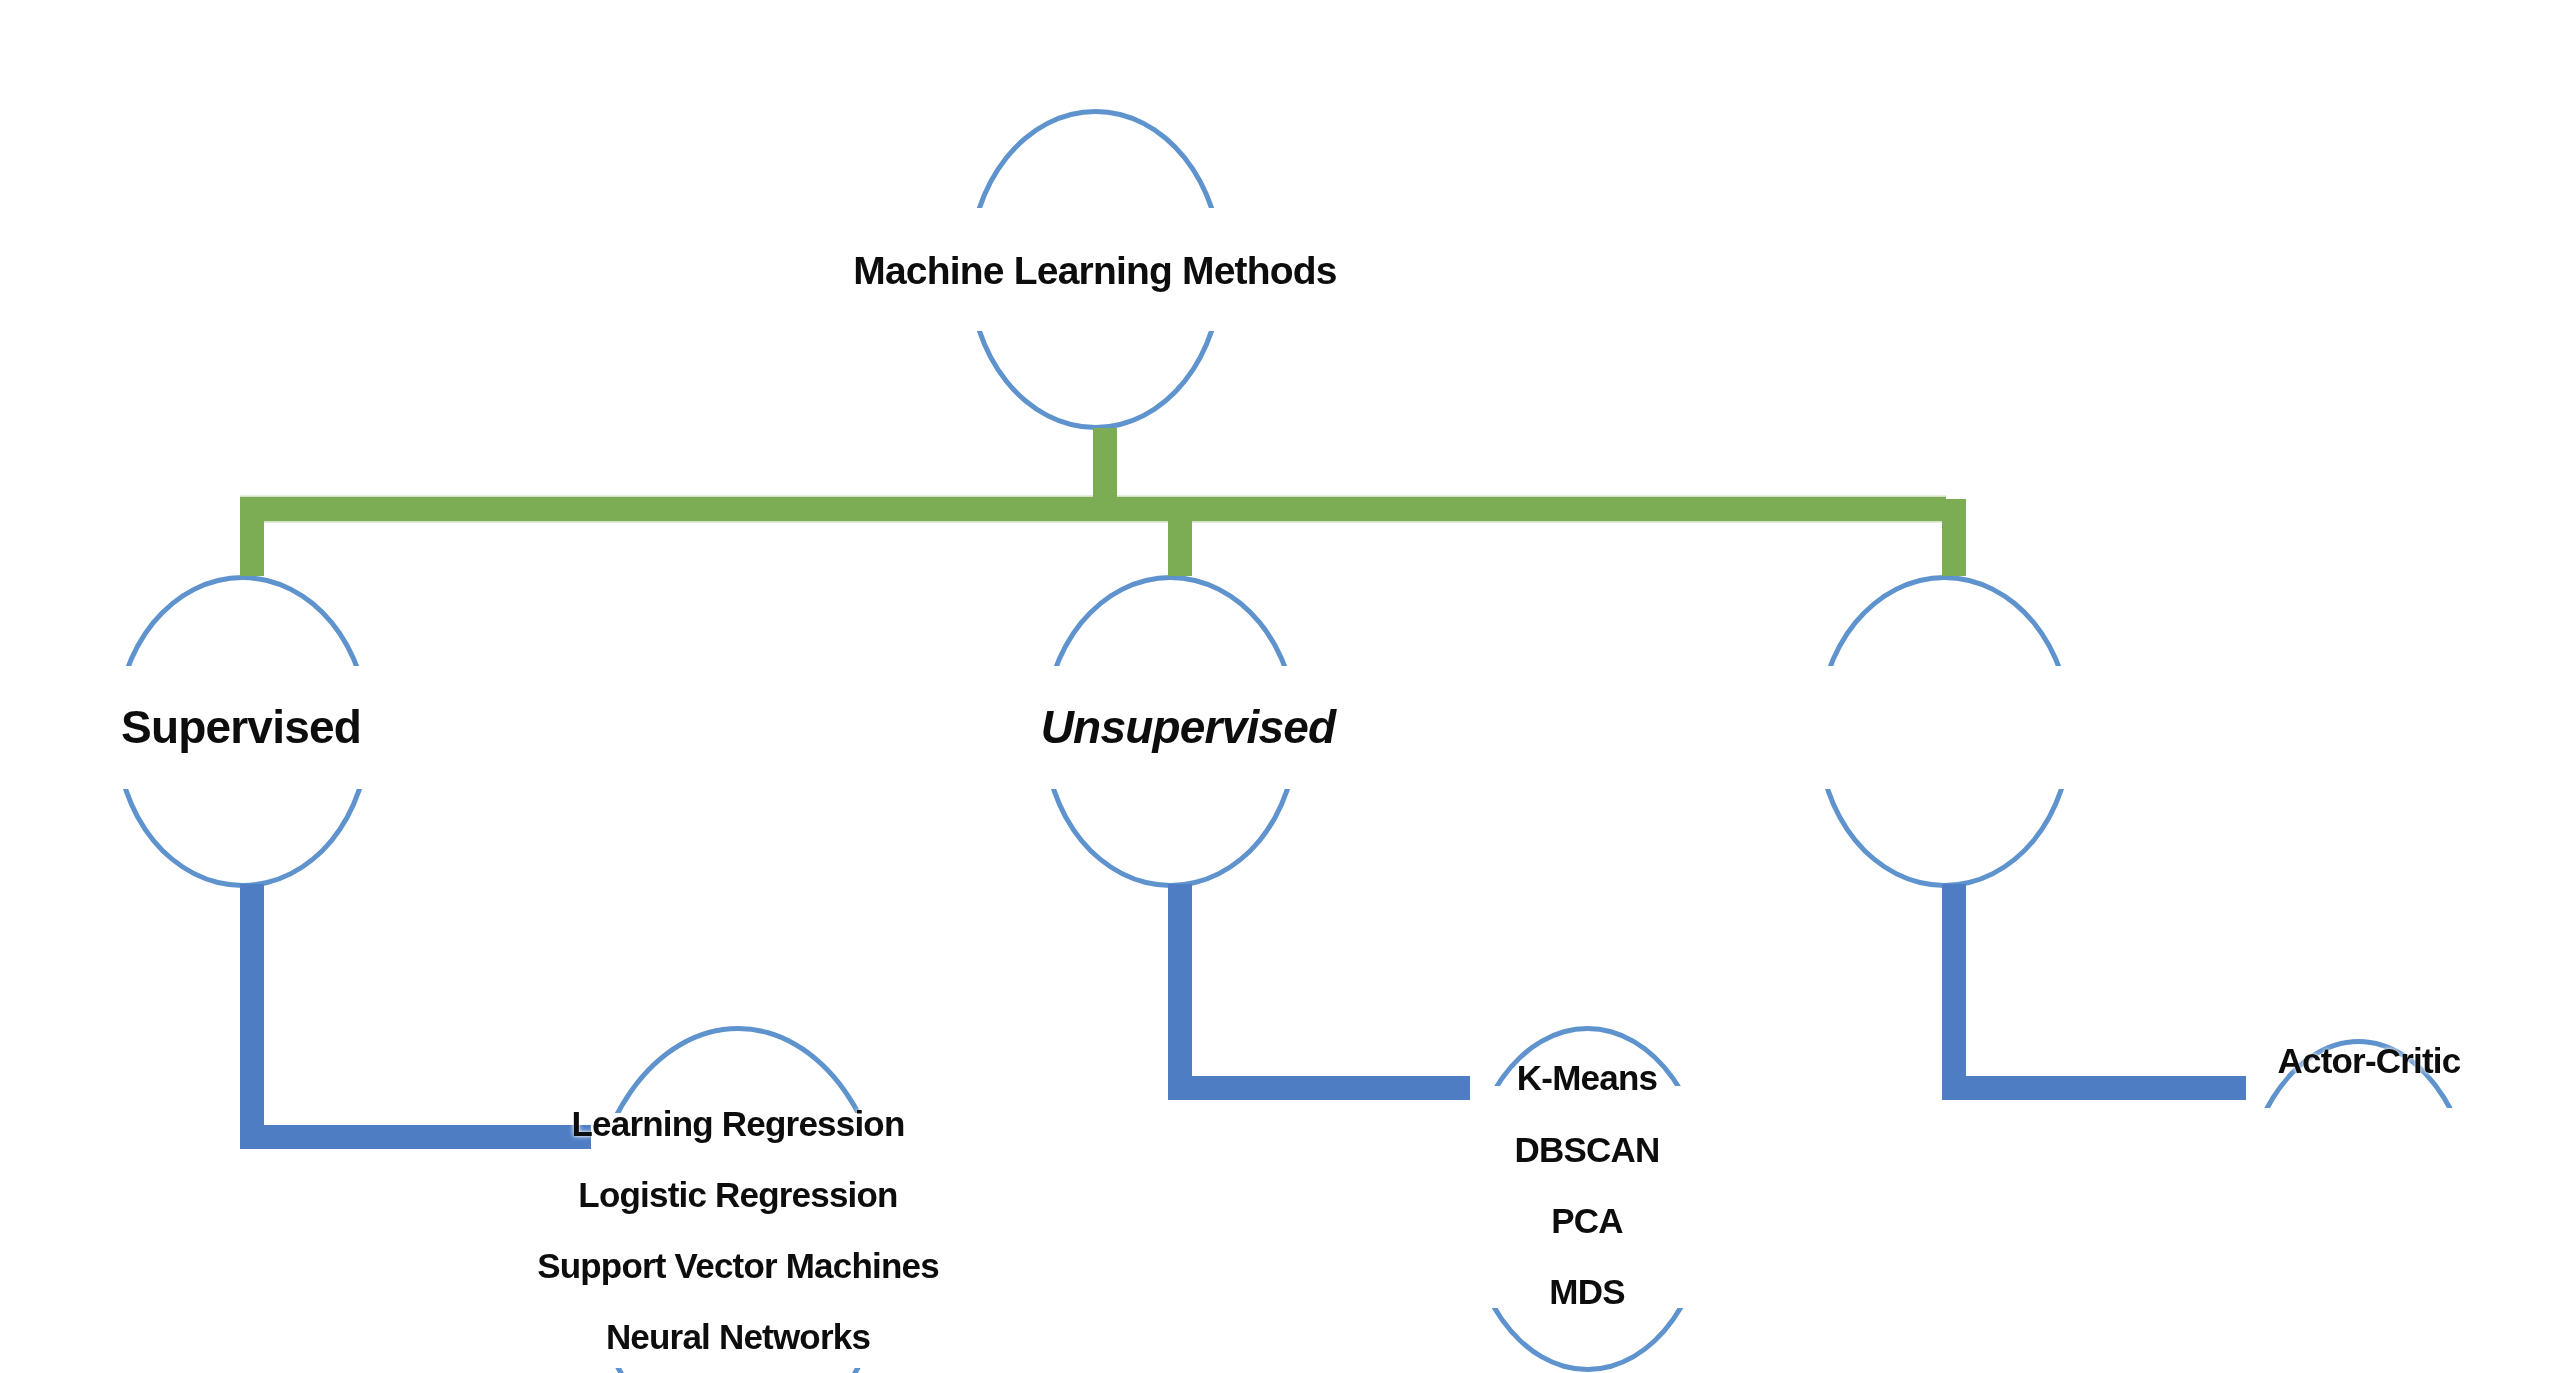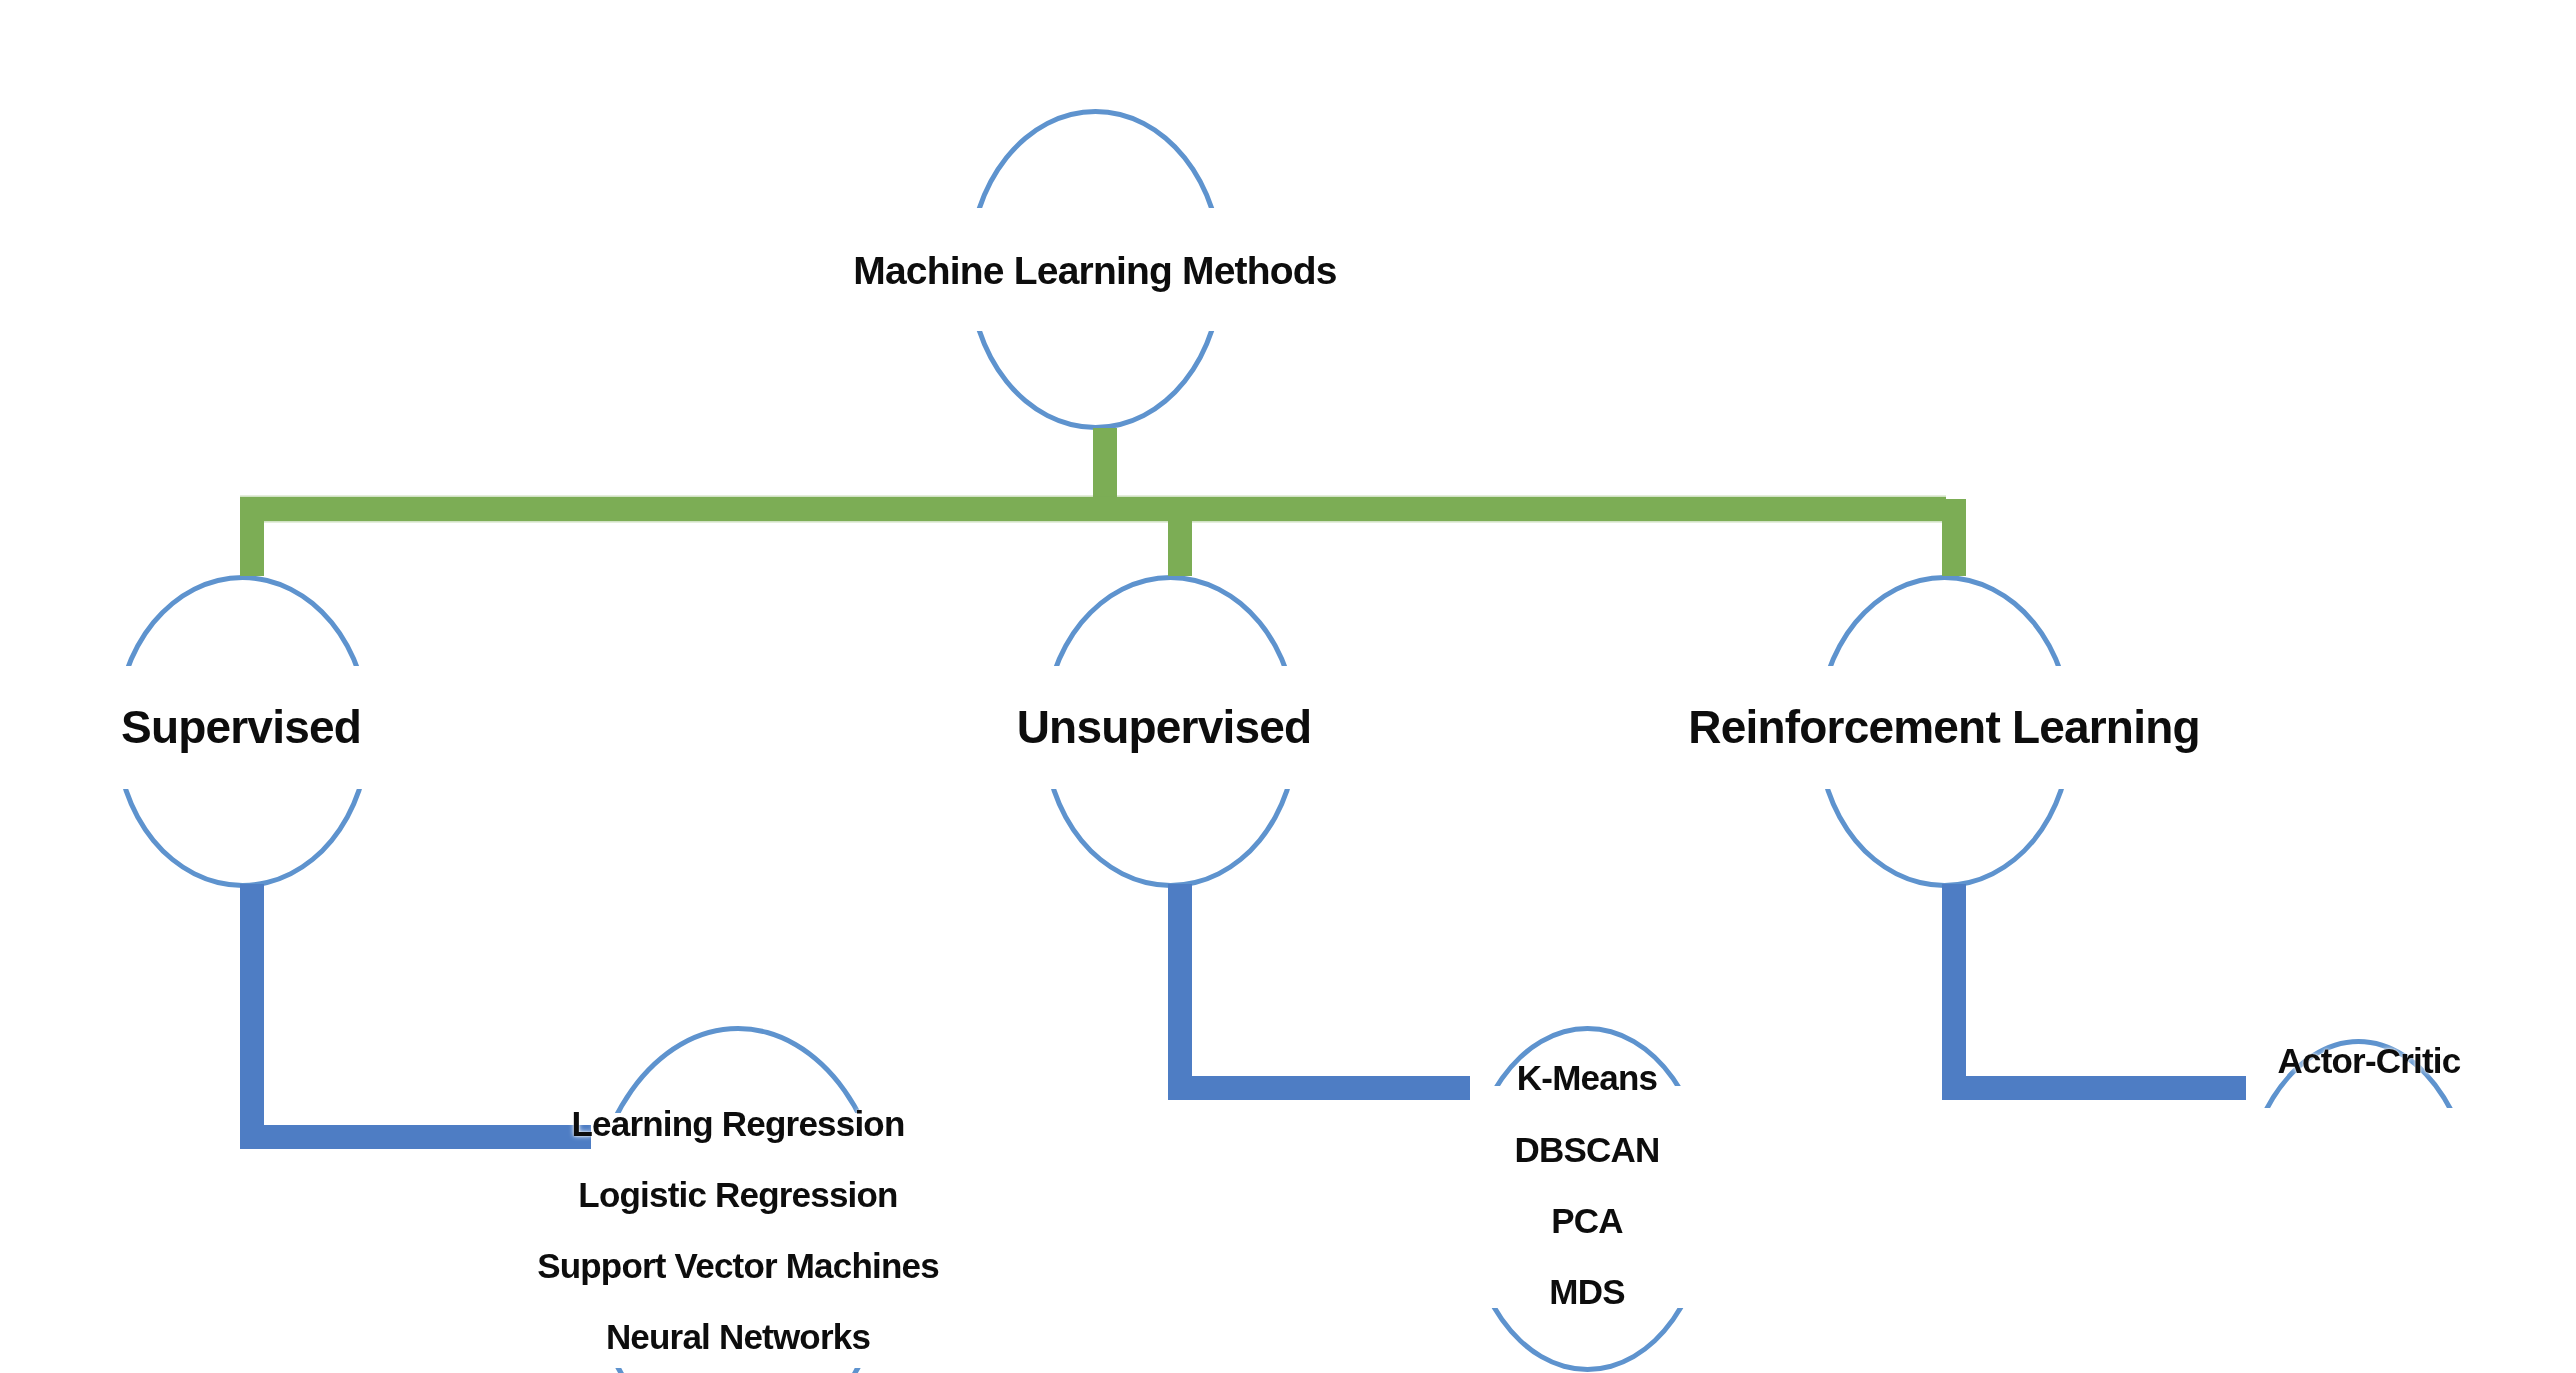--- a/index.html
+++ b/index.html
@@ -77,22 +77,21 @@
 
   <div class="oval" style="left:1376px;top:938px;width:247px;height:346px;"></div>
   <div class="mask" style="left:1359px;top:998px;width:280px;height:222px;"></div>
 
   <div class="oval" style="left:2147px;top:951px;width:247px;height:390px;"></div>
   <div class="mask" style="left:1983px;top:1020px;width:576px;height:272px;"></div>
 
   <div class="label title-label" style="left:1007px;top:182px;">Machine Learning Methods</div>
 
   <div class="label branch-label" style="left:153px;top:639px;">Supervised</div>
-  <div class="label branch-label" style="left:1076px;top:639px;">Unsupervised</div>
-  <div class="label branch-label" style="left:1856px;top:639px;">Reinforcement Learning</div>
+  <div class="label branch-label" style="left:1100px;top:639px;font-style:italic;">Unsupervised</div>
 
   <div class="label leaf-label" style="left:650px;top:1035px;">Learning Regression</div>
   <div class="label leaf-label" style="left:650px;top:1106px;">Logistic Regression</div>
   <div class="label leaf-label" style="left:650px;top:1177px;">Support Vector Machines</div>
   <div class="label leaf-label" style="left:650px;top:1248px;">Neural Networks</div>
 
   <div class="label leaf-label" style="left:1499px;top:989px;">K-Means</div>
   <div class="label leaf-label" style="left:1499px;top:1061px;">DBSCAN</div>
   <div class="label leaf-label" style="left:1499px;top:1132px;">PCA</div>
   <div class="label leaf-label" style="left:1499px;top:1203px;">MDS</div>

